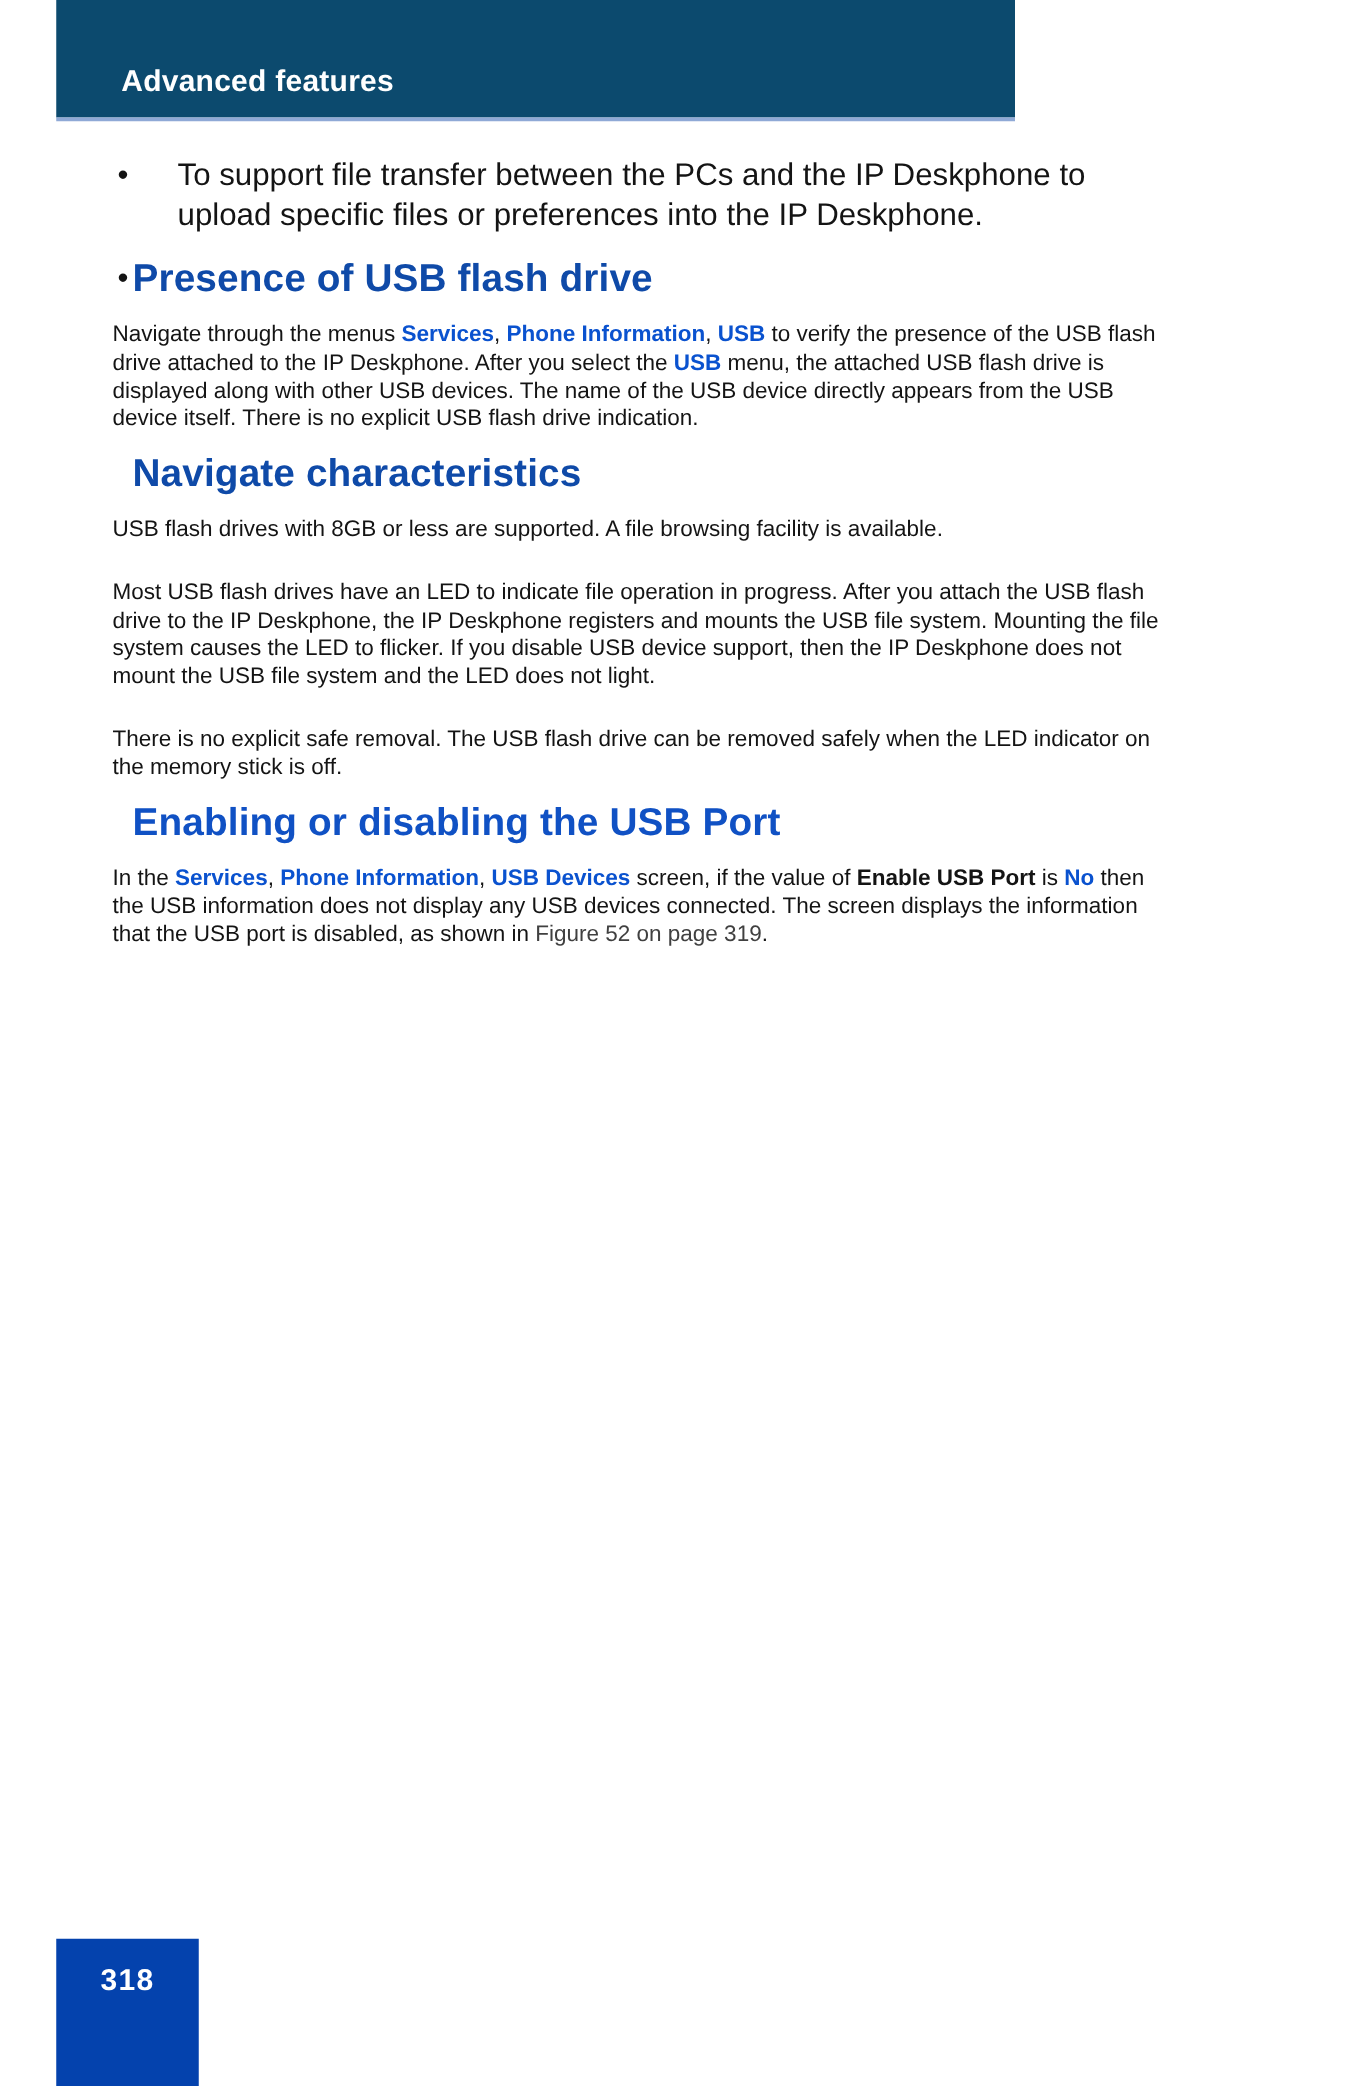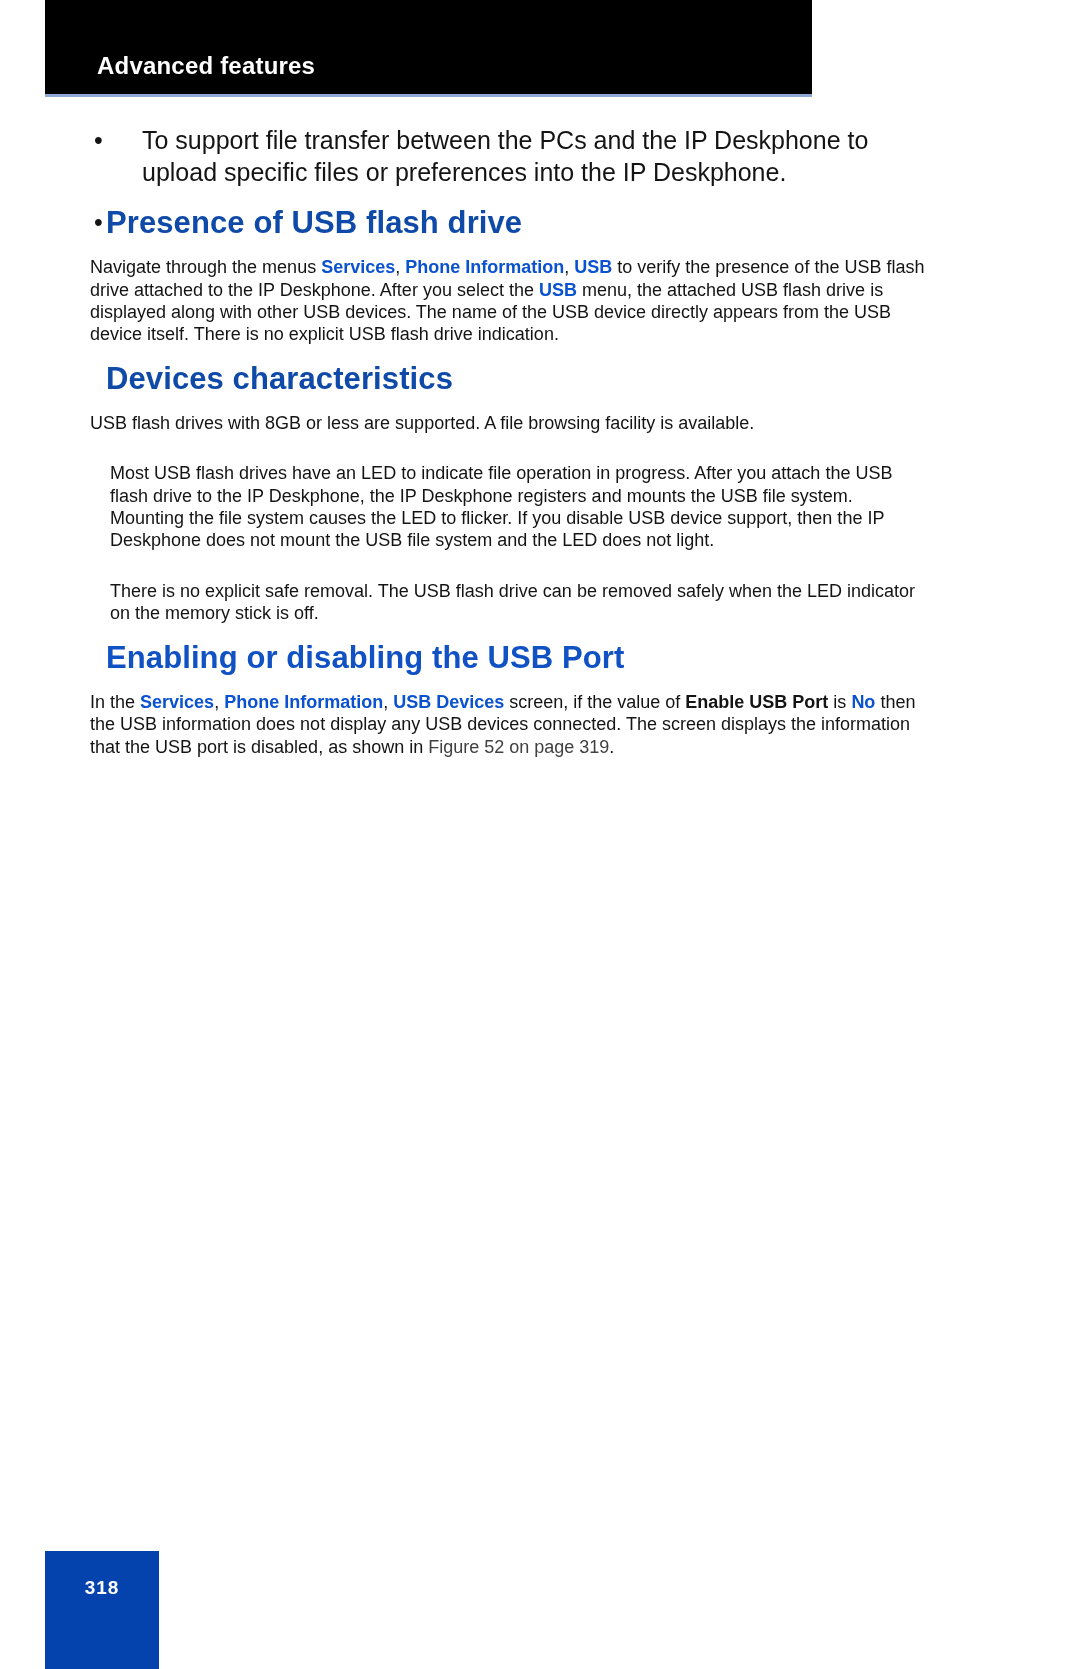--- a/index.html
+++ b/index.html
@@ -15,21 +15,21 @@
     overflow: hidden;
   }
 
   
   .header-bar {
     position: absolute;
     left: 45px;
     top: 0;
     width: 767px;
     height: 94px;
-    background: #000000;
+    background: #0c4a6e;
     box-sizing: border-box;
   }
   .header-title {
     position: absolute;
     left: 52px;
     bottom: 14px;
     color: #ffffff;
     font-size: 24px;
     font-weight: bold;
     letter-spacing: 0.2px;
@@ -92,21 +92,21 @@
   .head-gap-bottom { margin-bottom: 22px; }
 
   
   p.body {
     font-size: 18px;
     line-height: 1.245;
     color: #141414;
     margin: 0 0 0 0;
     padding: 0;
   }
-  p.body + p.body { margin-top: 28px; margin-left: 20px; }
+  p.body + p.body { margin-top: 28px; }
 
   .lnk {
     color: #0a52cf;
     font-weight: bold;
   }
   .xref {
     color: #404040;
     font-weight: normal;
   }
   .strong {
@@ -124,21 +124,21 @@
     height: 118px;
     background: #0442ad;
   }
   .footer-num {
     position: absolute;
     left: 45px;
     bottom: 70px;
     width: 114px;
     text-align: center;
     color: #ffffff;
-    font-size: 19px;
+    font-size: 24px;
     font-weight: bold;
     letter-spacing: 1px;
   }
 </style>
 </head>
 <body>
 
 <div class="header-bar">
   <div class="header-title">Advanced features</div>
 </div>
@@ -152,21 +152,21 @@
       <span>To support file transfer between the PCs and the IP Deskphone to upload specific files or preferences into the IP Deskphone.</span>
     </li>
     <li>
       <span class="bullet-dot">•</span>
     </li>
   </ul>
 
   <h2 class="sec-head head-gap-top head-gap-bottom">Presence of USB flash drive</h2>
   <p class="body"><span>Navigate through the menus </span><span class="lnk">Services</span><span>, </span><span class="lnk">Phone Information</span><span>, </span><span class="lnk">USB</span><span> to verify the presence of the USB flash drive attached to the IP Deskphone. After you select the </span><span class="lnk">USB</span><span> menu, the attached USB flash drive is displayed along with other USB devices. The name of the USB device directly appears from the USB device itself. There is no explicit USB flash drive indication.</span></p>
 
-  <h2 class="sec-head head-gap-top head-gap-bottom">Devices characteristics</h2>
+  <h2 class="sec-head head-gap-top head-gap-bottom">Navigate characteristics</h2>
   <p class="body"><span>USB flash drives with 8GB or less are supported. A file browsing facility is available.</span></p>
   <p class="body"><span>Most USB flash drives have an LED to indicate file operation in progress. After you attach the USB flash drive to the IP Deskphone, the IP Deskphone registers and mounts the USB file system. Mounting the file system causes the LED to flicker. If you disable USB device support, then the IP Deskphone does not mount the USB file system and the LED does not light.</span></p>
   <p class="body"><span>There is no explicit safe removal. The USB flash drive can be removed safely when the LED indicator on the memory stick is off.</span></p>
 
   <h2 class="sec-head bright head-gap-top head-gap-bottom">Enabling or disabling the USB Port</h2>
   <p class="body"><span>In the </span><span class="lnk">Services</span><span>, </span><span class="lnk">Phone Information</span><span>, </span><span class="lnk">USB Devices</span><span> screen, if the value of </span><span class="strong">Enable USB Port</span><span> is </span><span class="lnk">No</span><span> then the USB information does not display any USB devices connected. The screen displays the information that the USB port is disabled, as shown in </span><span class="xref">Figure 52 on page 319</span><span>.</span></p>
 
 </div>
 
 <div class="footer-box"></div>

